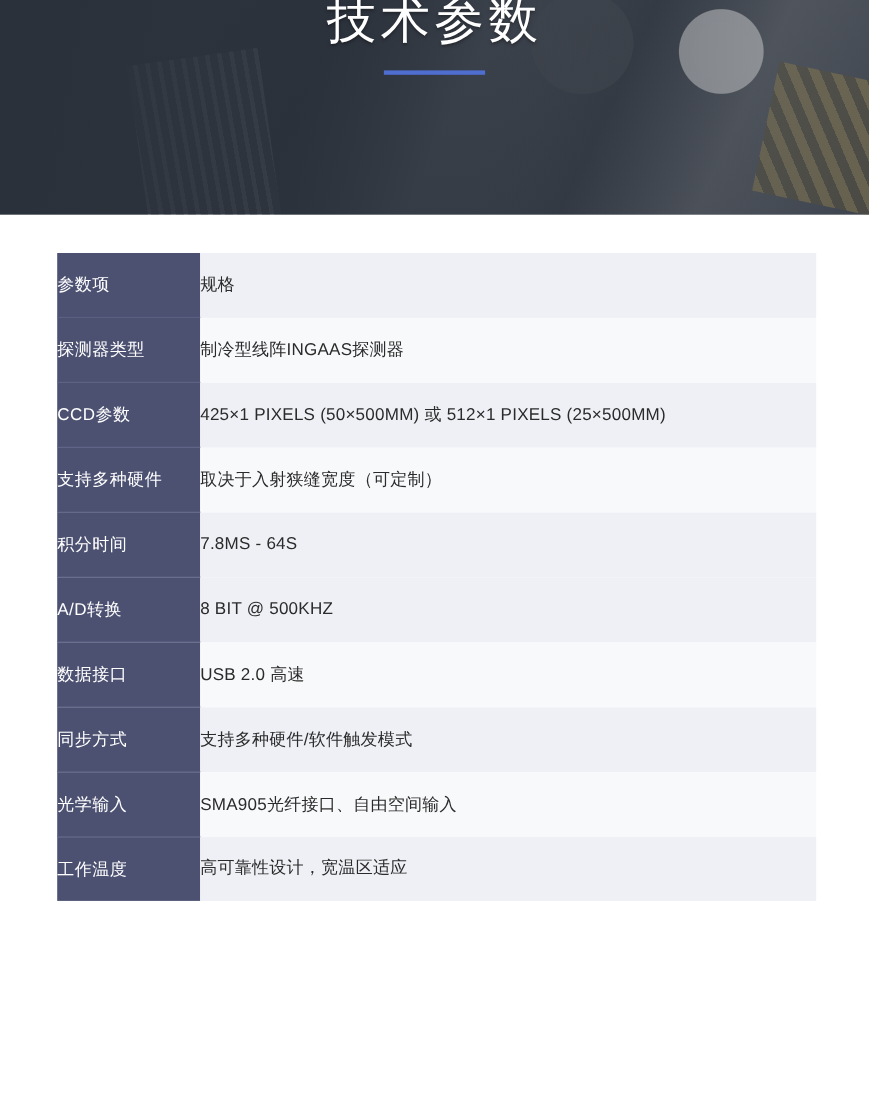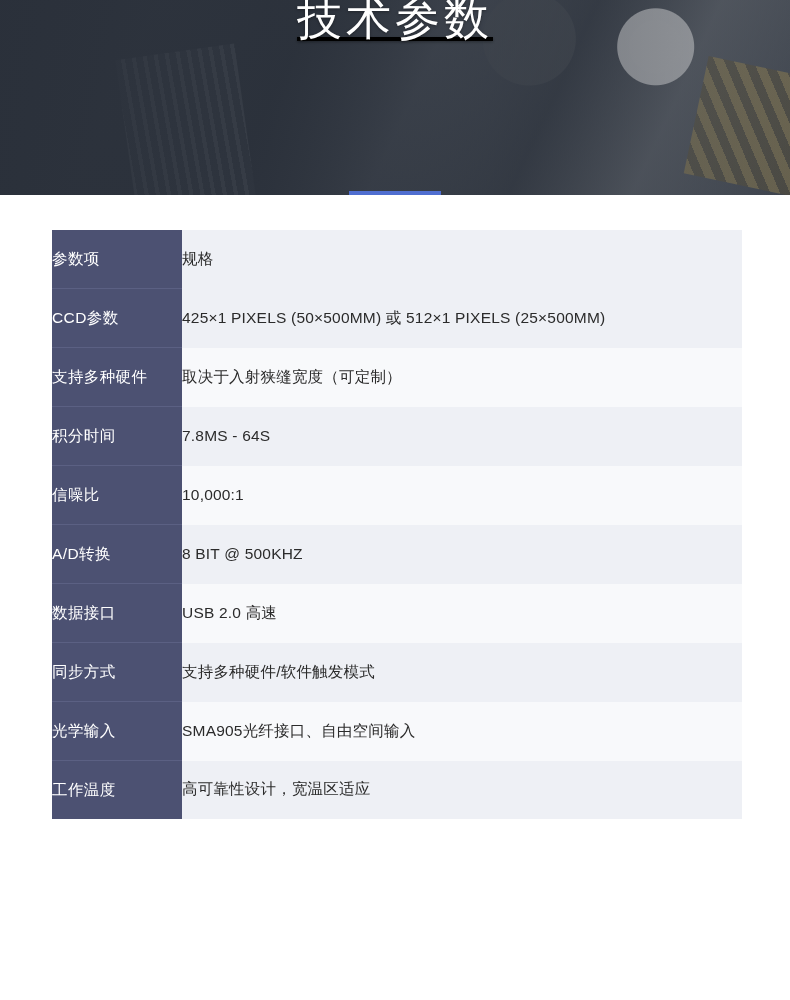--- a/index.html
+++ b/index.html
@@ -57,22 +57,21 @@
     position: absolute;
     inset: 0;
     background: linear-gradient(90deg, rgba(42,48,58,0.97) 0%, rgba(42,48,58,0.88) 34%, rgba(45,51,61,0.62) 62%, rgba(48,54,64,0.42) 100%);
   }
   .hero-inner {
     position: absolute;
     inset: 0;
     display: flex;
     flex-direction: column;
     align-items: center;
-    justify-content: space-between;
-    text-decoration: underline;
+    justify-content: flex-start;
   }
   .hero-title {
     color: #ffffff;
     font-size: 45px;
     letter-spacing: 4px;
     font-weight: 400;
     line-height: 1.1;
     margin-top: -6px;
     text-shadow: 0 1px 3px rgba(0,0,0,0.35);
   }
@@ -138,35 +137,35 @@
   <table class="spec">
     <colgroup>
         <col class="c1">
         <col class="c2">
       </colgroup>
     <tbody>
       <tr class="even">
         <td class="key">参数项</td>
         <td class="val">规格</td>
       </tr>
+      <tr class="odd">
+        <td class="key">探测器类型</td>
+        <td class="val">制冷型线阵INGAAS探测器</td>
+      </tr>
       <tr class="even">
         <td class="key">CCD参数</td>
         <td class="val">425×1 PIXELS (50×500MM) 或 512×1 PIXELS (25×500MM)</td>
       </tr>
       <tr class="odd">
         <td class="key">支持多种硬件</td>
         <td class="val">取决于入射狭缝宽度（可定制）</td>
       </tr>
       <tr class="even">
         <td class="key">积分时间</td>
         <td class="val">7.8MS - 64S</td>
-      </tr>
-      <tr class="odd">
-        <td class="key">信噪比</td>
-        <td class="val">10,000:1</td>
       </tr>
       <tr class="even">
         <td class="key">A/D转换</td>
         <td class="val">8 BIT @ 500KHZ</td>
       </tr>
       <tr class="odd">
         <td class="key">数据接口</td>
         <td class="val">USB 2.0 高速</td>
       </tr>
       <tr class="even">

